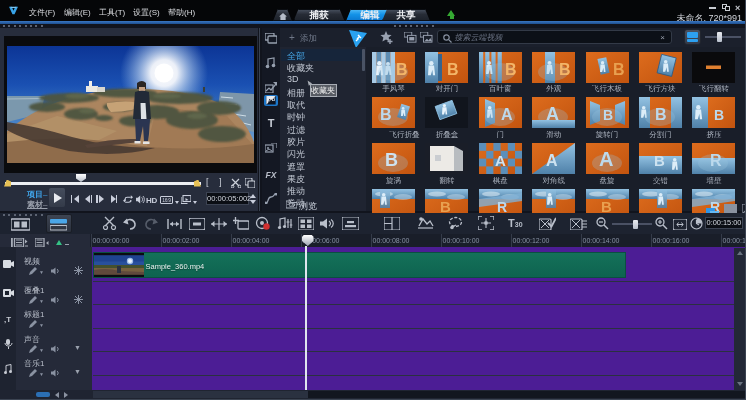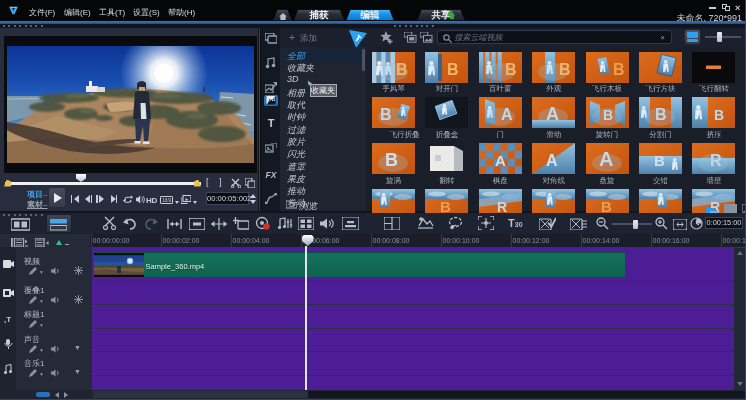--- a/index.html
+++ b/index.html
@@ -29,21 +29,21 @@
 
 .ctl{position:absolute;color:#c9cedb;}
 #playbox{left:49px;top:160px;width:16px;height:19px;background:linear-gradient(#454d5d,#343b49);border-radius:2px;}
 .tri-r{width:0;height:0;border-style:solid;}
 #tcode{left:206px;top:164px;width:43px;height:13px;background:#0b0e14;border:1px solid #3c4352;color:#d2d6de;font-size:7.6px;line-height:11px;text-align:center;letter-spacing:0;}
 
 #library{left:262px;top:28px;width:484px;height:183px;background:#1b202c;}
 #navstrip{left:0;top:0;width:18px;height:183px;background:#141823;}
 .navic{position:absolute;left:2px;width:14px;height:14px;color:#939baa;font-size:9px;text-align:center;line-height:14px;font-weight:bold;}
 #cats{left:18px;top:19px;width:86px;height:164px;background:#1f2431;}
-.cat{position:absolute;left:7px;color:#ccd2dd;font-size:9px;white-space:nowrap;font-style:italic;}
+.cat{position:absolute;left:7px;color:#ccd2dd;font-size:9px;white-space:nowrap;}
 #catsel{left:1px;top:1.5px;width:82px;height:12px;background:#16253a;}
 #thumbs{left:104px;top:19px;width:380px;height:164px;background:#191e29;}
 .th{position:absolute;width:43px;height:31px;overflow:hidden;}
 .tcap{position:absolute;width:52px;text-align:center;color:#aab1bd;font-size:7.5px;}
 
 #libtop{left:18px;top:0;width:466px;height:19px;background:#1b202c;}
 #searchbox{position:absolute;left:157px;top:2px;width:235px;height:14px;background:#0c1017;border:1px solid #333a47;border-radius:3px;color:#6b7384;font-size:8px;line-height:12px;}
 #tooltip{position:absolute;left:47.5px;top:56px;width:27px;height:12.5px;background:#585c64;border:1px solid #a8adb5;color:#f2f2f2;font-size:8px;line-height:11px;text-align:center;}
 
 #toolbar{left:0;top:213px;width:746px;height:21px;background:#1d2330;}
@@ -83,21 +83,21 @@
   <div class="abs" style="left:724.5px;top:6px;width:5px;height:5px;border:1.2px solid #c9ccd2;background:#060708;"></div>
   <div class="abs" style="left:735px;top:3px;color:#c9ccd2;font-size:9px;font-weight:bold;">×</div>
 </div>
 
 <div class="abs" id="tabbar"></div>
 <div class="abs tab tabdark" style="left:273px;width:19px;"><svg width="8" height="7" viewBox="0 0 9 8" style="margin-top:3.5px">
         <path d="M4.5 0 L9 4 L7.5 4 L7.5 8 L1.5 8 L1.5 4 L0 4 Z" fill="#b6bdc9"></path>
       </svg></div>
 <div class="abs tab tabdark" style="left:293.5px;width:51px;">捕获</div>
 <div class="abs tab tabblue" style="left:346px;width:48px;">编辑</div>
-<div class="abs tab tabdark" style="left:417px;width:48px;">共享</div>
+<div class="abs tab tabdark" style="left:382px;width:48px;">共享</div>
 <div class="abs" style="left:447px;top:9.5px;width:0;height:0;border:4.5px solid transparent;border-bottom:6px solid #35a832;border-top:0;"></div>
 <div class="abs" style="left:449.5px;top:15.5px;width:4px;height:3.5px;background:#35a832;"></div>
 <div id="titletext">未命名, 720*991</div>
 <div class="abs" id="tabline"></div>
 <div class="grip" style="left:3px;top:25px;"><i></i><i></i><i></i><i></i><i></i><i></i><i></i><i></i></div>
 <div class="grip" style="left:394px;top:25px;"><i></i><i></i><i></i><i></i><i></i><i></i><i></i><i></i></div>
 
 <div class="abs" id="preview">
   <div class="abs" id="vframe">
     <svg class="abs" id="vcontent" viewBox="0 0 247 117" preserveAspectRatio="none">

